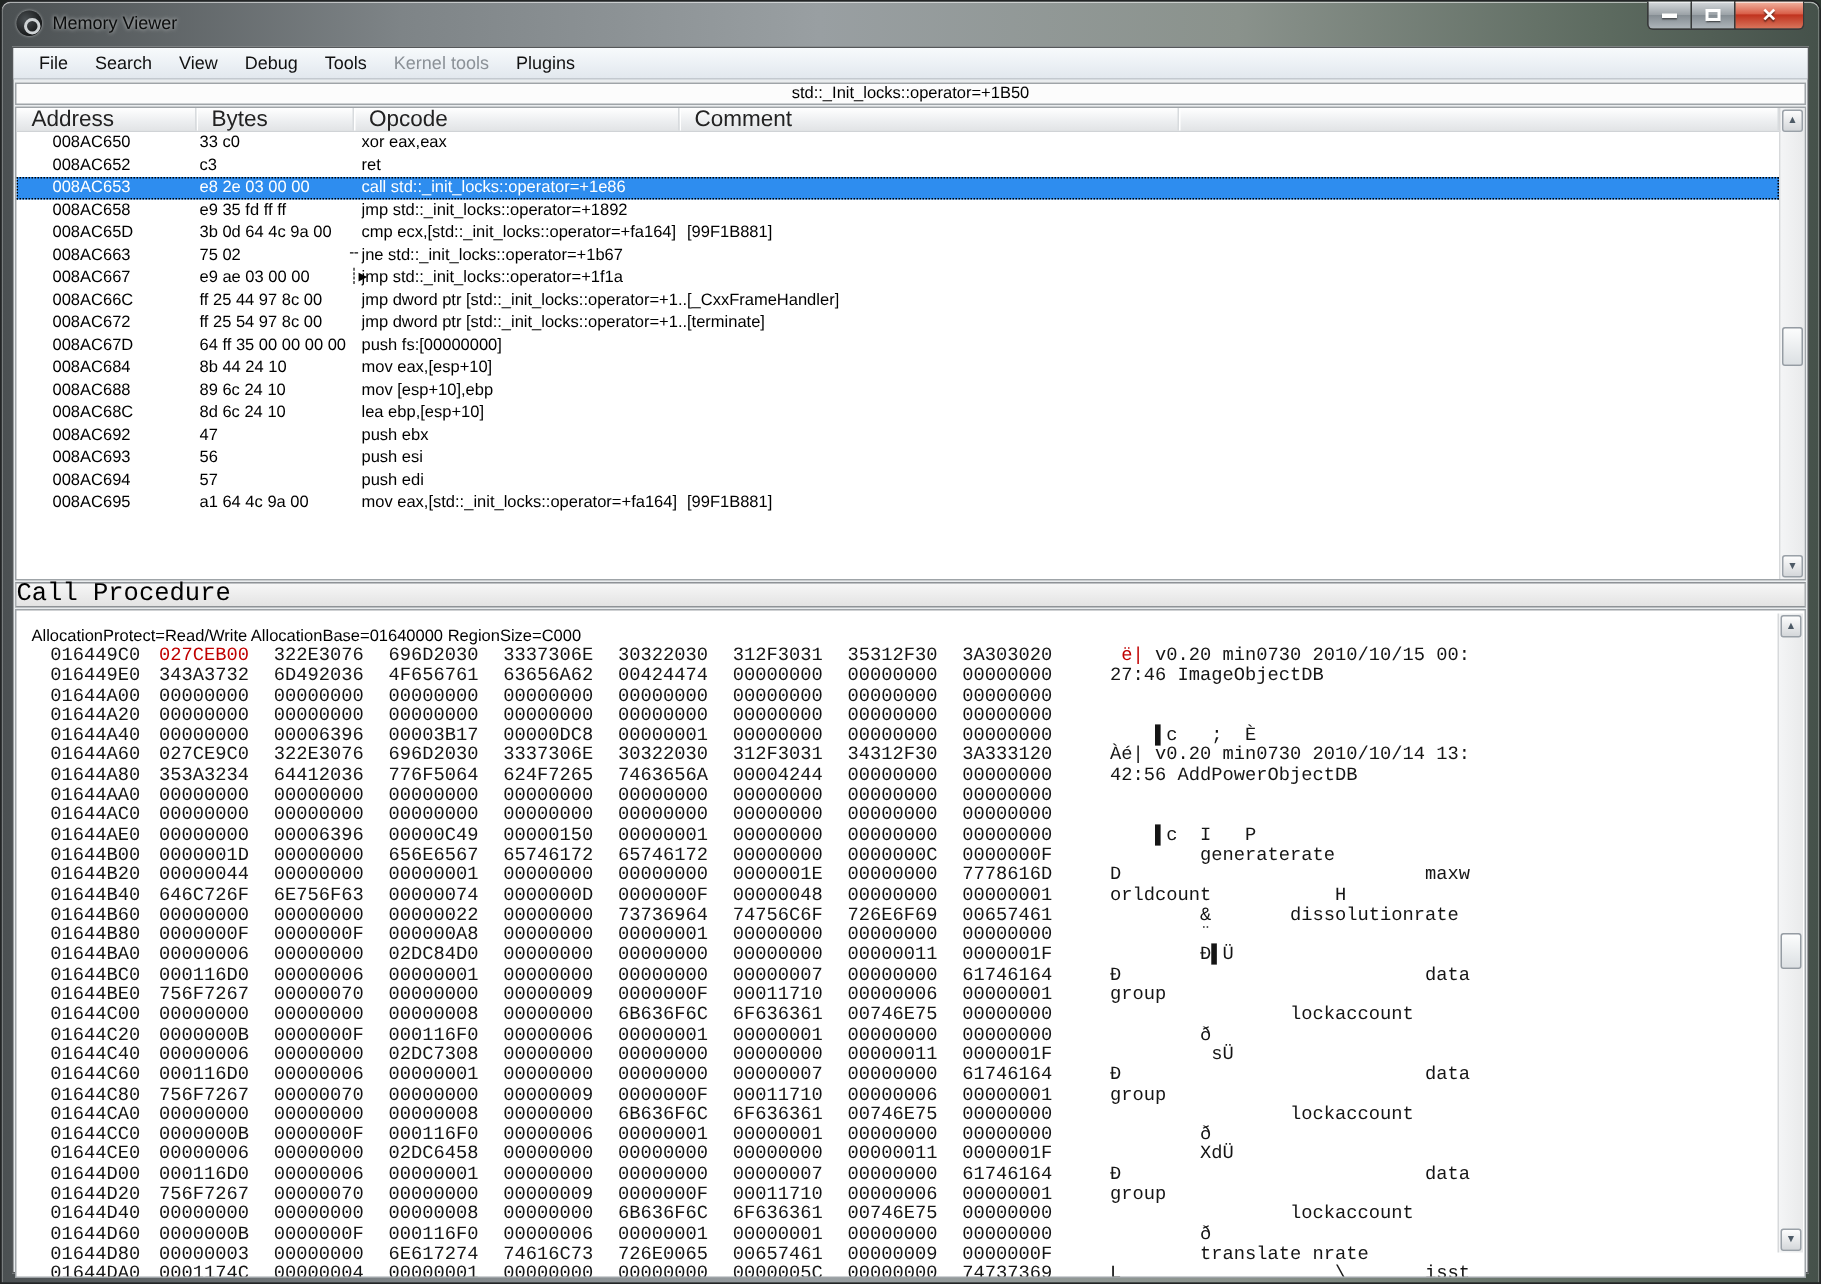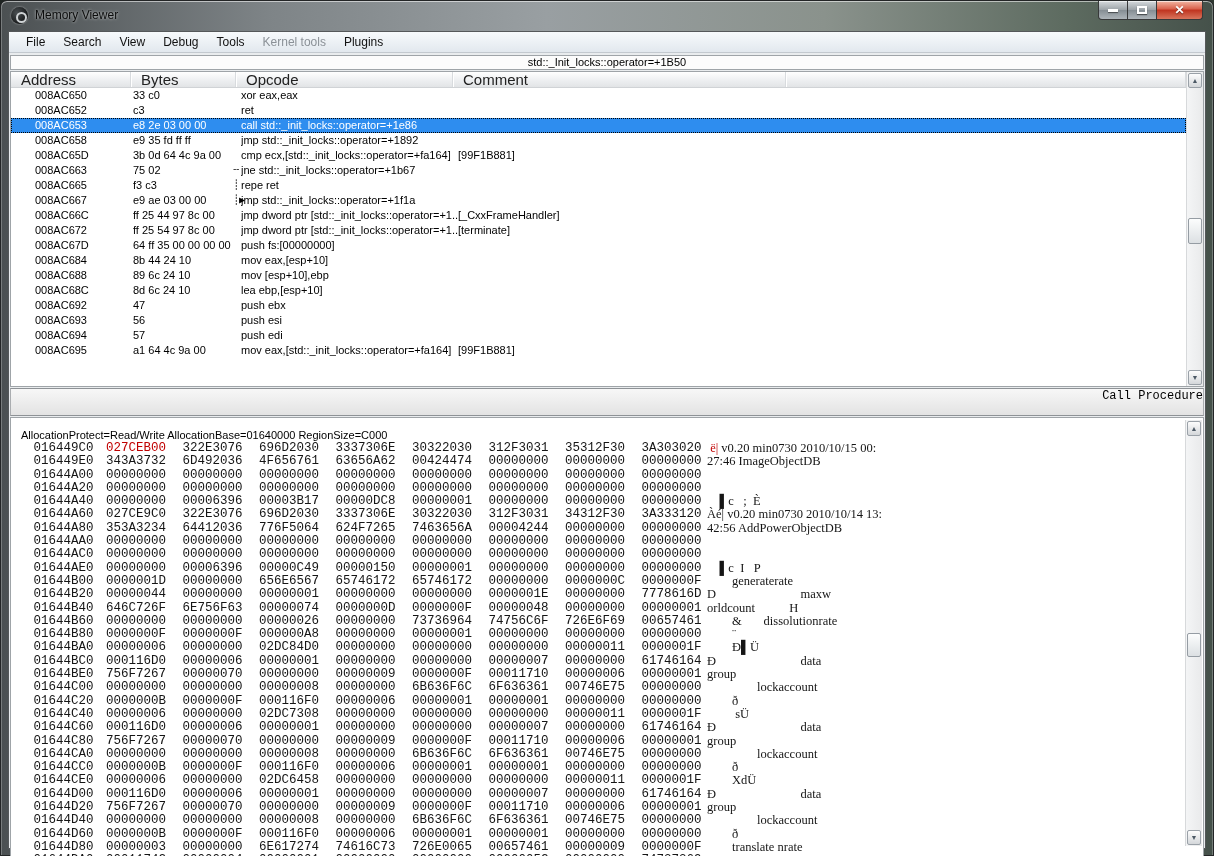--- a/index.html
+++ b/index.html
@@ -58,28 +58,28 @@
   .sbar{ position:absolute; width:17px; background:linear-gradient(90deg,#f4f5f6,#e9eaeb); border-left:1px solid #d7d9db; }
   .sbar .sbtn{ position:absolute; left:1px; right:1px; height:15px; background:linear-gradient(#fdfdfd,#d4d7da); border:1px solid #9aa1a8; border-radius:2px; color:#4d5a66; font-size:7px; text-align:center; line-height:13px; }
   .sbar .sbtn.up{ top:1px; }
   .sbar .sbtn.down{ bottom:1px; }
   .sbar .sthumb{ position:absolute; left:1px; right:1px; background:linear-gradient(#fcfdfd,#dce0e3); border:1px solid #959ca3; border-radius:2px; }
   .sb-disasm{ top:0; bottom:0; right:0; }
   .sb-disasm .sthumb{ top:146px; height:26px; }
   .sb-hex{ top:2px; height:426px; right:1px; }
   .sb-hex .sthumb{ top:213px; height:24px; }
   
-  .divider{ margin:1px 1px 0 1px; height:28px; background:linear-gradient(#f7f7f7,#e3e3e3); border:1px solid #8e9296; border-left-color:#aaadb0; border-right-color:#aaadb0; text-align:right; font-family:"Liberation Mono","DejaVu Sans Mono",monospace; font-size:12px; line-height:15px; color:#000; }
+  .divider{ margin:1px 1px 0 1px; height:17px; background:linear-gradient(#f7f7f7,#e3e3e3); border:1px solid #8e9296; border-left-color:#aaadb0; border-right-color:#aaadb0; text-align:left; font-family:"Liberation Mono","DejaVu Sans Mono",monospace; font-size:17px; line-height:15px; color:#000; }
   
   .hexpanel{ position:relative; margin:1px 1px 1px 1px; height:446px; background:#fff; border:1px solid #9fa4a8; overflow:hidden; }
   .infoline{ font-size:11px; color:#000; padding:11px 0 1px 10px; }
   .hrow{ position:relative; height:13.3px; line-height:13.3px; font-family:"Liberation Mono","DejaVu Sans Mono",monospace; font-size:12.5px; color:#151515; white-space:nowrap; }
   .haddr{ display:inline-block; margin-left:10px; width:85px;text-align:center; }
   .hdw{ display:inline-block; width:76.5px; }
-  .hascii{ position:absolute; left:696px; top:0; white-space:pre;font-family:Liberation Serif, serif; }
+  .hascii{ position:absolute; left:729px; top:0; white-space:pre; }
   .red{ color:#c00000; }
   
   .gear{ width:17px; height:17px; border-radius:50%; background:radial-gradient(circle at 6px 6px,#4a4f52,#17191a 70%); box-shadow:0 0 2px rgba(255,255,255,.6); position:relative; }
   .gear::after{ content:""; position:absolute; left:5px; top:5px; width:7px; height:7px; border-radius:50%; border:2px solid #cfd3d5; }
 </style>
 </head>
 <body>
 
 <div class="window">
 
@@ -121,21 +121,20 @@
           <div class="hcell c3">Comment</div>
           <div class="hcell fill"></div>
         </div>
       <div class="drows">
           <div class="drow"><span class="dcell ca">008AC650</span><span class="dcell cb">33 c0</span><span class="dcell co">xor eax,eax</span><span class="dcell cc"></span></div>
           <div class="drow"><span class="dcell ca">008AC652</span><span class="dcell cb">c3</span><span class="dcell co">ret</span><span class="dcell cc"></span></div>
           <div class="drow sel"><span class="dcell ca">008AC653</span><span class="dcell cb">e8 2e 03 00 00</span><span class="dcell co">call std::_init_locks::operator=+1e86</span><span class="dcell cc"></span></div>
           <div class="drow"><span class="dcell ca">008AC658</span><span class="dcell cb">e9 35 fd ff ff</span><span class="dcell co">jmp std::_init_locks::operator=+1892</span><span class="dcell cc"></span></div>
           <div class="drow"><span class="dcell ca">008AC65D</span><span class="dcell cb">3b 0d 64 4c 9a 00</span><span class="dcell co">cmp ecx,[std::_init_locks::operator=+fa164]</span><span class="dcell cc">[99F1B881]</span></div>
           <div class="drow"><span class="dcell ca">008AC663</span><span class="dcell cb">75 02</span><span class="jline">╌</span><span class="dcell co">jne std::_init_locks::operator=+1b67</span><span class="dcell cc"></span></div>
-          <div class="drow"><span class="dcell ca">008AC665</span><span class="dcell cb">f3 c3</span><span class="jline">┊</span><span class="dcell co">repe ret</span><span class="dcell cc"></span></div>
           <div class="drow"><span class="dcell ca">008AC667</span><span class="dcell cb">e9 ae 03 00 00</span><span class="jline">┊▶</span><span class="dcell co">jmp std::_init_locks::operator=+1f1a</span><span class="dcell cc"></span></div>
           <div class="drow"><span class="dcell ca">008AC66C</span><span class="dcell cb">ff 25 44 97 8c 00</span><span class="dcell co">jmp dword ptr [std::_init_locks::operator=+1...</span><span class="dcell cc">[_CxxFrameHandler]</span></div>
           <div class="drow"><span class="dcell ca">008AC672</span><span class="dcell cb">ff 25 54 97 8c 00</span><span class="dcell co">jmp dword ptr [std::_init_locks::operator=+1...</span><span class="dcell cc">[terminate]</span></div>
           <div class="drow"><span class="dcell ca">008AC67D</span><span class="dcell cb">64 ff 35 00 00 00 00</span><span class="dcell co">push fs:[00000000]</span><span class="dcell cc"></span></div>
           <div class="drow"><span class="dcell ca">008AC684</span><span class="dcell cb">8b 44 24 10</span><span class="dcell co">mov eax,[esp+10]</span><span class="dcell cc"></span></div>
           <div class="drow"><span class="dcell ca">008AC688</span><span class="dcell cb">89 6c 24 10</span><span class="dcell co">mov [esp+10],ebp</span><span class="dcell cc"></span></div>
           <div class="drow"><span class="dcell ca">008AC68C</span><span class="dcell cb">8d 6c 24 10</span><span class="dcell co">lea ebp,[esp+10]</span><span class="dcell cc"></span></div>
           <div class="drow"><span class="dcell ca">008AC692</span><span class="dcell cb">47</span><span class="dcell co">push ebx</span><span class="dcell cc"></span></div>
           <div class="drow"><span class="dcell ca">008AC693</span><span class="dcell cb">56</span><span class="dcell co">push esi</span><span class="dcell cc"></span></div>
           <div class="drow"><span class="dcell ca">008AC694</span><span class="dcell cb">57</span><span class="dcell co">push edi</span><span class="dcell cc"></span></div>
@@ -159,21 +158,21 @@
           <div class="hrow"><span class="haddr">01644A20</span><span class="hdw">00000000</span><span class="hdw">00000000</span><span class="hdw">00000000</span><span class="hdw">00000000</span><span class="hdw">00000000</span><span class="hdw">00000000</span><span class="hdw">00000000</span><span class="hdw">00000000</span><span class="hascii"></span></div>
           <div class="hrow"><span class="haddr">01644A40</span><span class="hdw">00000000</span><span class="hdw">00006396</span><span class="hdw">00003B17</span><span class="hdw">00000DC8</span><span class="hdw">00000001</span><span class="hdw">00000000</span><span class="hdw">00000000</span><span class="hdw">00000000</span><span class="hascii">    ▌c   ;  È</span></div>
           <div class="hrow"><span class="haddr">01644A60</span><span class="hdw">027CE9C0</span><span class="hdw">322E3076</span><span class="hdw">696D2030</span><span class="hdw">3337306E</span><span class="hdw">30322030</span><span class="hdw">312F3031</span><span class="hdw">34312F30</span><span class="hdw">3A333120</span><span class="hascii">Àé| v0.20 min0730 2010/10/14 13:</span></div>
           <div class="hrow"><span class="haddr">01644A80</span><span class="hdw">353A3234</span><span class="hdw">64412036</span><span class="hdw">776F5064</span><span class="hdw">624F7265</span><span class="hdw">7463656A</span><span class="hdw">00004244</span><span class="hdw">00000000</span><span class="hdw">00000000</span><span class="hascii">42:56 AddPowerObjectDB</span></div>
           <div class="hrow"><span class="haddr">01644AA0</span><span class="hdw">00000000</span><span class="hdw">00000000</span><span class="hdw">00000000</span><span class="hdw">00000000</span><span class="hdw">00000000</span><span class="hdw">00000000</span><span class="hdw">00000000</span><span class="hdw">00000000</span><span class="hascii"></span></div>
           <div class="hrow"><span class="haddr">01644AC0</span><span class="hdw">00000000</span><span class="hdw">00000000</span><span class="hdw">00000000</span><span class="hdw">00000000</span><span class="hdw">00000000</span><span class="hdw">00000000</span><span class="hdw">00000000</span><span class="hdw">00000000</span><span class="hascii"></span></div>
           <div class="hrow"><span class="haddr">01644AE0</span><span class="hdw">00000000</span><span class="hdw">00006396</span><span class="hdw">00000C49</span><span class="hdw">00000150</span><span class="hdw">00000001</span><span class="hdw">00000000</span><span class="hdw">00000000</span><span class="hdw">00000000</span><span class="hascii">    ▌c  I   P</span></div>
           <div class="hrow"><span class="haddr">01644B00</span><span class="hdw">0000001D</span><span class="hdw">00000000</span><span class="hdw">656E6567</span><span class="hdw">65746172</span><span class="hdw">65746172</span><span class="hdw">00000000</span><span class="hdw">0000000C</span><span class="hdw">0000000F</span><span class="hascii">        generaterate</span></div>
           <div class="hrow"><span class="haddr">01644B20</span><span class="hdw">00000044</span><span class="hdw">00000000</span><span class="hdw">00000001</span><span class="hdw">00000000</span><span class="hdw">00000000</span><span class="hdw">0000001E</span><span class="hdw">00000000</span><span class="hdw">7778616D</span><span class="hascii">D                           maxw</span></div>
           <div class="hrow"><span class="haddr">01644B40</span><span class="hdw">646C726F</span><span class="hdw">6E756F63</span><span class="hdw">00000074</span><span class="hdw">0000000D</span><span class="hdw">0000000F</span><span class="hdw">00000048</span><span class="hdw">00000000</span><span class="hdw">00000001</span><span class="hascii">orldcount           H</span></div>
-          <div class="hrow"><span class="haddr">01644B60</span><span class="hdw">00000000</span><span class="hdw">00000000</span><span class="hdw">00000026</span><span class="hdw">00000000</span><span class="hdw">73736964</span><span class="hdw">74756C6F</span><span class="hdw">726E6F69</span><span class="hdw">00657461</span><span class="hascii">        &amp;       dissolutionrate</span></div>
+          <div class="hrow"><span class="haddr">01644B60</span><span class="hdw">00000000</span><span class="hdw">00000000</span><span class="hdw">00000022</span><span class="hdw">00000000</span><span class="hdw">73736964</span><span class="hdw">74756C6F</span><span class="hdw">726E6F69</span><span class="hdw">00657461</span><span class="hascii">        &amp;       dissolutionrate</span></div>
           <div class="hrow"><span class="haddr">01644B80</span><span class="hdw">0000000F</span><span class="hdw">0000000F</span><span class="hdw">000000A8</span><span class="hdw">00000000</span><span class="hdw">00000001</span><span class="hdw">00000000</span><span class="hdw">00000000</span><span class="hdw">00000000</span><span class="hascii">        ¨</span></div>
           <div class="hrow"><span class="haddr">01644BA0</span><span class="hdw">00000006</span><span class="hdw">00000000</span><span class="hdw">02DC84D0</span><span class="hdw">00000000</span><span class="hdw">00000000</span><span class="hdw">00000000</span><span class="hdw">00000011</span><span class="hdw">0000001F</span><span class="hascii">        Ð▌Ü</span></div>
           <div class="hrow"><span class="haddr">01644BC0</span><span class="hdw">000116D0</span><span class="hdw">00000006</span><span class="hdw">00000001</span><span class="hdw">00000000</span><span class="hdw">00000000</span><span class="hdw">00000007</span><span class="hdw">00000000</span><span class="hdw">61746164</span><span class="hascii">Ð                           data</span></div>
           <div class="hrow"><span class="haddr">01644BE0</span><span class="hdw">756F7267</span><span class="hdw">00000070</span><span class="hdw">00000000</span><span class="hdw">00000009</span><span class="hdw">0000000F</span><span class="hdw">00011710</span><span class="hdw">00000006</span><span class="hdw">00000001</span><span class="hascii">group</span></div>
           <div class="hrow"><span class="haddr">01644C00</span><span class="hdw">00000000</span><span class="hdw">00000000</span><span class="hdw">00000008</span><span class="hdw">00000000</span><span class="hdw">6B636F6C</span><span class="hdw">6F636361</span><span class="hdw">00746E75</span><span class="hdw">00000000</span><span class="hascii">                lockaccount</span></div>
           <div class="hrow"><span class="haddr">01644C20</span><span class="hdw">0000000B</span><span class="hdw">0000000F</span><span class="hdw">000116F0</span><span class="hdw">00000006</span><span class="hdw">00000001</span><span class="hdw">00000001</span><span class="hdw">00000000</span><span class="hdw">00000000</span><span class="hascii">        ð</span></div>
           <div class="hrow"><span class="haddr">01644C40</span><span class="hdw">00000006</span><span class="hdw">00000000</span><span class="hdw">02DC7308</span><span class="hdw">00000000</span><span class="hdw">00000000</span><span class="hdw">00000000</span><span class="hdw">00000011</span><span class="hdw">0000001F</span><span class="hascii">         sÜ</span></div>
           <div class="hrow"><span class="haddr">01644C60</span><span class="hdw">000116D0</span><span class="hdw">00000006</span><span class="hdw">00000001</span><span class="hdw">00000000</span><span class="hdw">00000000</span><span class="hdw">00000007</span><span class="hdw">00000000</span><span class="hdw">61746164</span><span class="hascii">Ð                           data</span></div>
           <div class="hrow"><span class="haddr">01644C80</span><span class="hdw">756F7267</span><span class="hdw">00000070</span><span class="hdw">00000000</span><span class="hdw">00000009</span><span class="hdw">0000000F</span><span class="hdw">00011710</span><span class="hdw">00000006</span><span class="hdw">00000001</span><span class="hascii">group</span></div>
           <div class="hrow"><span class="haddr">01644CA0</span><span class="hdw">00000000</span><span class="hdw">00000000</span><span class="hdw">00000008</span><span class="hdw">00000000</span><span class="hdw">6B636F6C</span><span class="hdw">6F636361</span><span class="hdw">00746E75</span><span class="hdw">00000000</span><span class="hascii">                lockaccount</span></div>

